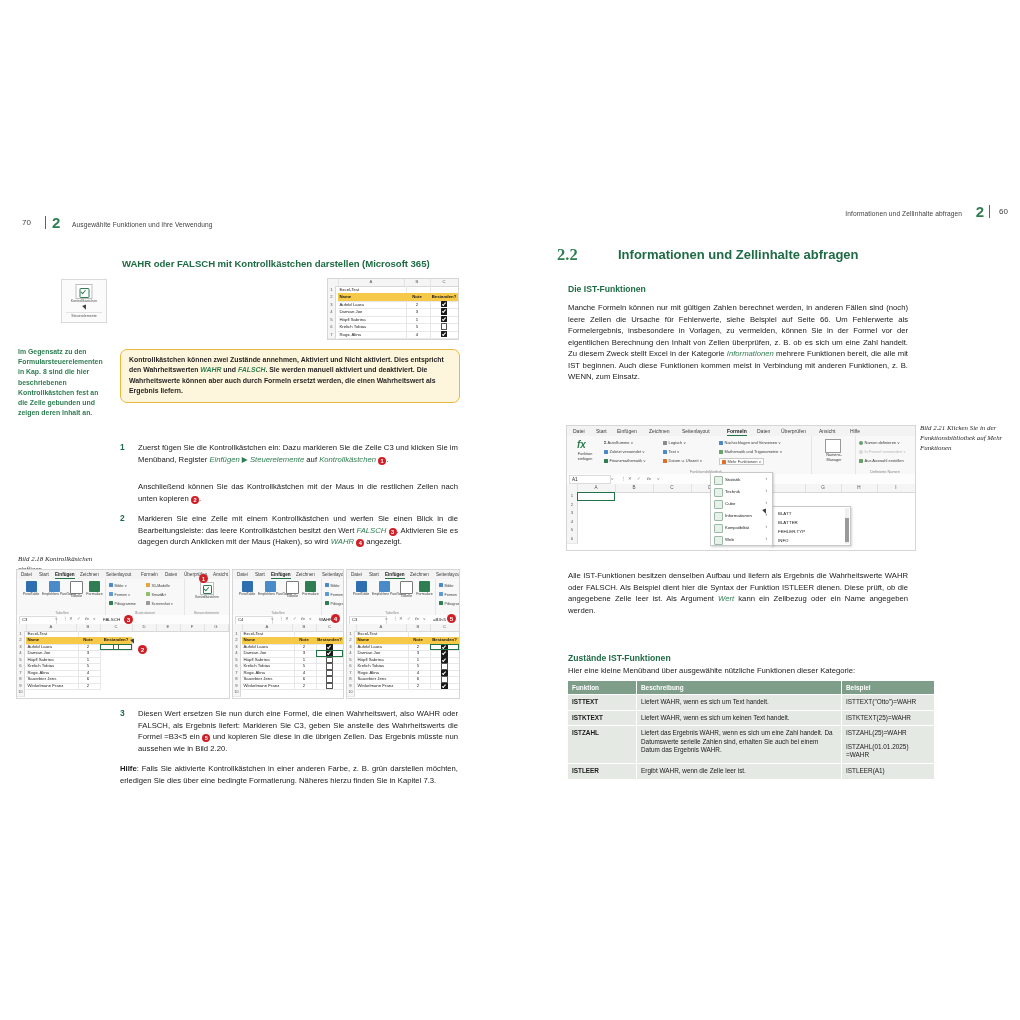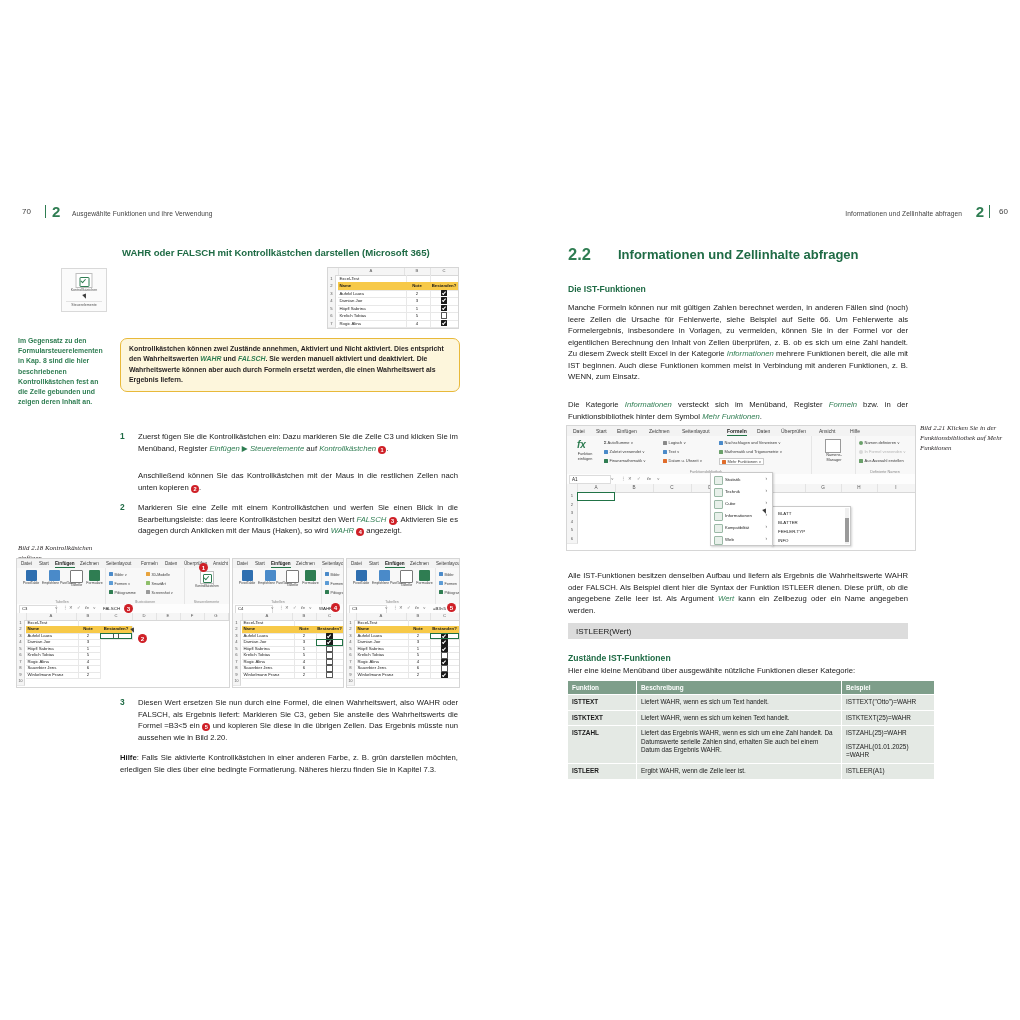--- a/index.html
+++ b/index.html
@@ -12,21 +12,21 @@
   .ital{font-style:italic;}
   .bold{font-weight:bold;}
 
   
   .rh{position:absolute;font-size:6.6px;color:#3f3f3f;letter-spacing:.1px;}
   .rh-num{position:absolute;font-size:15px;font-weight:bold;color:#2f7d52;}
   .rh-folio{position:absolute;font-size:8px;color:#3f3f3f;}
   .rh-rule{position:absolute;width:1px;background:#2f7d52;}
 
   
-  #leftpage{position:absolute;left:0;top:0;width:510px;height:788px;}
+  #leftpage{position:absolute;left:0;top:11px;width:510px;height:788px;}
   #rightpage{position:absolute;left:510px;top:0;width:510px;height:1020px;}
 
   .h2{position:absolute;font-size:9.6px;font-weight:bold;color:#1f6b45;letter-spacing:-.05px;}
   .h1num{position:absolute;font-size:16.5px;font-weight:bold;color:#2f7d52;}
   .h1txt{position:absolute;font-size:13px;font-weight:bold;color:#1f6b45;}
   .h3{position:absolute;font-size:8.6px;font-weight:bold;color:#1f6b45;}
 
   .body{position:absolute;font-size:7.7px;line-height:11.55px;text-align:justify;color:#1a1a1a;}
   .body.nj{text-align:left;}
 
@@ -542,28 +542,27 @@
 
     <div class="body" style="left:120px;top:752px;width:338px;"><span class="bold">Hilfe</span><span>: Falls Sie aktivierte Kontrollkästchen in einer anderen Farbe, z. B. grün darstellen möchten, erledigen Sie dies über eine bedingte Formatierung. Näheres hierzu finden Sie in Kapitel 7.3.</span></div>
   </div>
 
   <div id="rightpage">
     <div class="rh" style="right:58px;top:210px;text-align:right;">Informationen und Zellinhalte abfragen</div>
     <div class="rh-num" style="right:36px;top:203px;">2</div>
     <div class="rh-rule" style="right:30px;top:205px;height:13px;"></div>
     <div class="rh-folio" style="right:12px;top:207px;">60</div>
 
-    <div class="h1num" style="left:58px;top:245px;">2.2</div>
+    <div class="h1num" style="left:47px;top:245px;font-family:Liberation Serif, serif;">2.2</div>
     <div class="h1txt" style="left:108px;top:247px;">Informationen und Zellinhalte abfragen</div>
 
     <div class="h3" style="left:58px;top:284px;">Die IST-Funktionen</div>
 
     <div class="body" style="left:58px;top:302px;width:340px;"><span>Manche Formeln können nur mit gültigen Zahlen berechnet werden, in anderen Fällen sind (noch) leere Zellen die Ursache für Fehlerwerte, siehe Beispiel auf Seite 66. Um Fehlerwerte als Formelergebnis, insbesondere in Vorlagen, zu vermeiden, können Sie in der Formel vor der eigentlichen Berechnung den Inhalt von Zellen überprüfen, z. B. ob es sich um eine Zahl handelt. Zu diesem Zweck stellt Excel in der Kategorie </span><span class="grn ital">Informationen</span><span> mehrere Funktionen bereit, die alle mit IST beginnen. Auch diese Funktionen kommen meist in Verbindung mit anderen Funktionen, z. B. WENN, zum Einsatz.</span></div>
 
-    <div class="body" style="left:58px;top:399px;width:340px;"><span>Die Kategorie </span><span class="grn ital">Informationen</span><span> versteckt sich im Menüband, Register </span><span class="grn ital">Formeln</span><span> bzw. in der Funktionsbibliothek hinter dem Symbol </span><span class="grn ital">Mehr Funktionen</span><span>.</span></div>
 
     <div class="cap" style="left:410px;top:423px;width:88px;">Bild 2.21 Klicken Sie in der Funktionsbibliothek auf Mehr Funktionen</div>
 
     <div class="xl" style="left:56px;top:425px;width:348px;height:124px;">
       <div class="xl-tabs" style="height:10px;">
         <div class="xl-tab" style="left:6px;top:2px;font-size:5px;">Datei</div>
         <div class="xl-tab" style="left:29px;top:2px;font-size:5px;">Start</div>
         <div class="xl-tab" style="left:50px;top:2px;font-size:5px;">Einfügen</div>
         <div class="xl-tab" style="left:82px;top:2px;font-size:5px;">Zeichnen</div>
         <div class="xl-tab" style="left:115px;top:2px;font-size:5px;">Seitenlayout</div>
@@ -680,23 +679,20 @@
         <div class="xl-subi" style="top:22px;">FEHLER.TYP</div>
         <div class="xl-subi" style="top:31px;">INFO</div>
         <div class="xl-scroll">
               <i></i>
             </div>
       </div>
     </div>
 
     <div class="body" style="left:58px;top:570px;width:340px;"><span>Alle IST-Funktionen besitzen denselben Aufbau und liefern als Ergebnis die Wahrheitswerte WAHR oder FALSCH. Als Beispiel dient hier die Syntax der Funktion ISTLEER dienen. Diese prüft, ob die angegebene Zelle leer ist. Als Argument </span><span class="grn ital">Wert</span><span> kann ein Zellbezug oder ein Name angegeben werden.</span></div>
 
-    <div class="syntaxbox" style="left:58px;top:623px;width:340px;height:16px;">
-      <span>ISTLEER(Wert)</span>
-    </div>
 
     <div class="h3" style="left:58px;top:653px;">Zustände IST-Funktionen</div>
     <div class="body nj" style="left:58px;top:665px;width:340px;">Hier eine kleine Menüband über ausgewählte nützliche Funktionen dieser Kategorie:</div>
 
     <table class="ftab" style="left:58px;top:681px;width:340px;">
       <thead>
         <tr>
           <th style="width:60px;">Funktion</th>
           <th style="width:196px;">Beschreibung</th>
           <th style="width:84px;border-right:none;">Beispiel</th>

